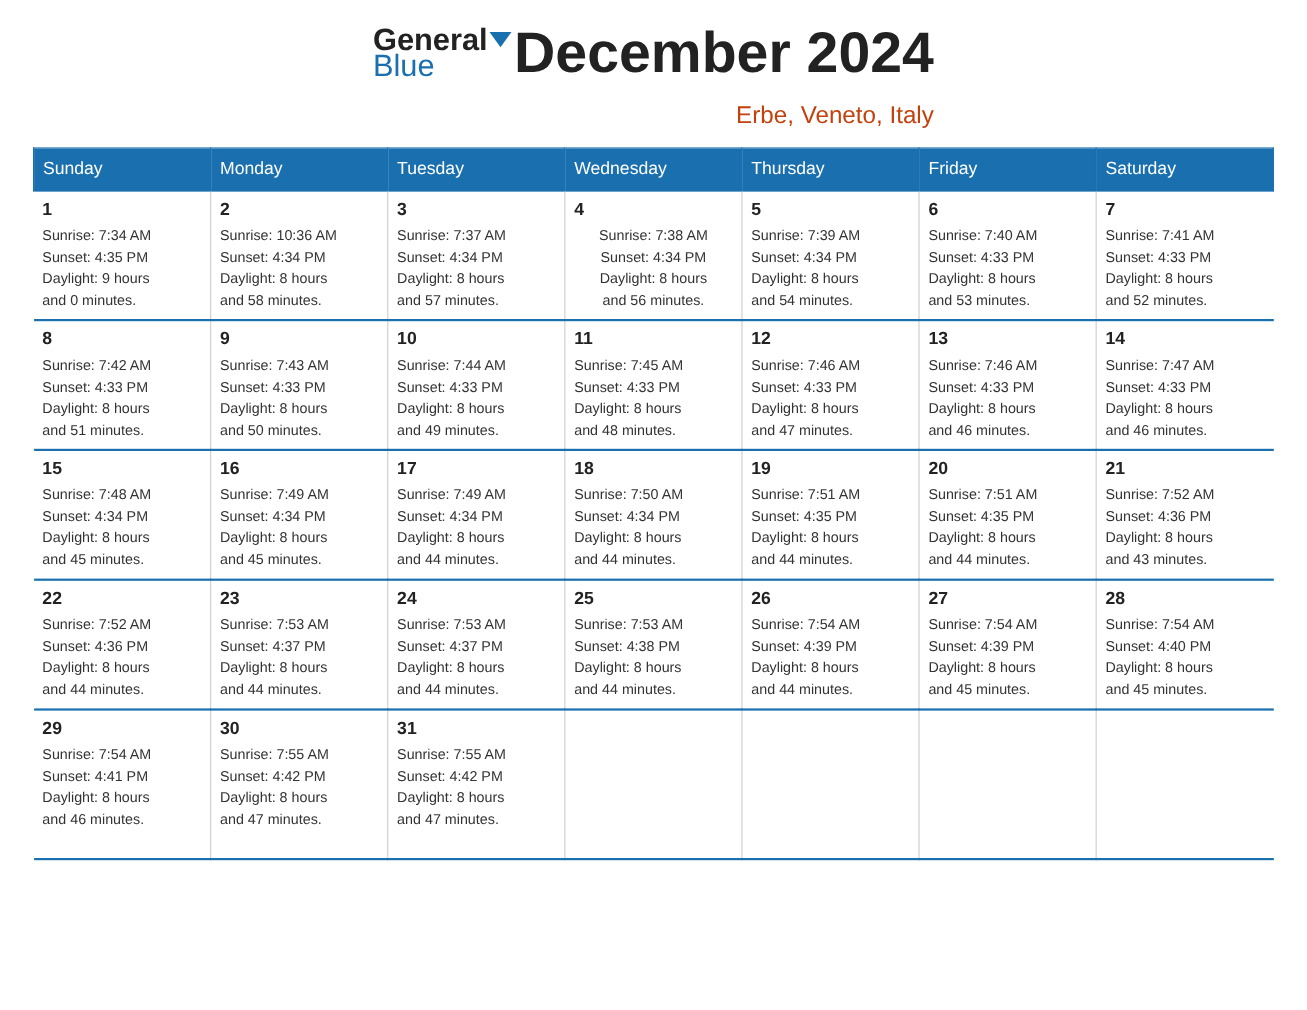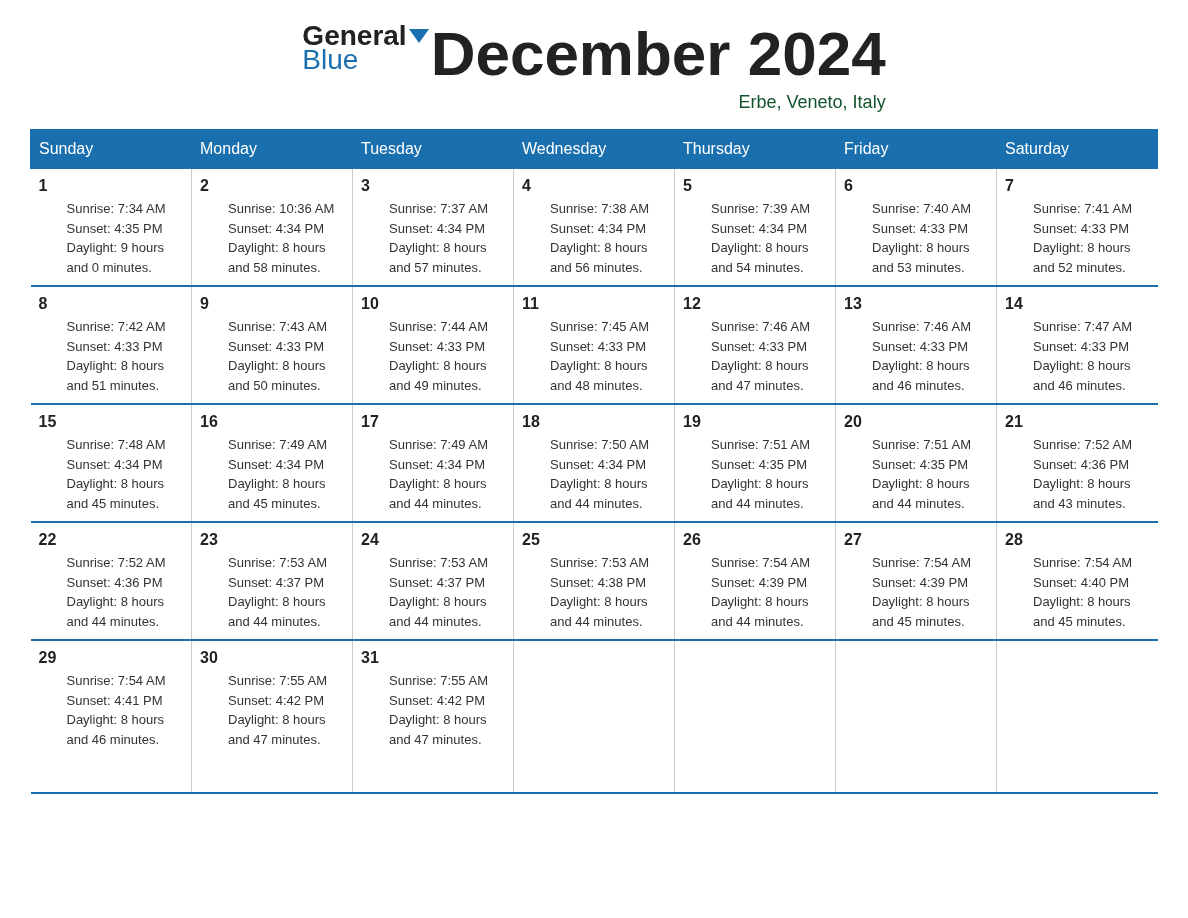--- a/index.html
+++ b/index.html
@@ -41,29 +41,29 @@
     }
     .logo-blue {
       color: #1a6faf;
       font-size: 28px;
       font-weight: normal;
     }
     .title-block {
       text-align: right;
     }
     .main-title {
-      font-size: 62px;
+      font-size: 52px;
       font-weight: bold;
       color: #222;
       line-height: 1.1;
     }
     .subtitle {
-      font-size: 18px;
-      color: #14532d;
-      margin-top: 4px;
+      font-size: 22px;
+      color: #c2410c;
+      margin-top: 15px;
     }
     table {
       width: 100%;
       border-collapse: collapse;
       table-layout: fixed;
     }
     thead tr {
       background: #1a6faf;
     }
     thead th {
@@ -89,23 +89,22 @@
     .day-num {
       font-size: 16px;
       font-weight: bold;
       display: block;
       margin-bottom: 4px;
     }
     .day-info {
       font-size: 13px;
       line-height: 1.5;
       color: #333;
-      margin-left: 28px;
-    }
-    tbody tr:last-child td { height: 153px; }
+    }
+    tbody tr:last-child td { height: 136px; }
   </style>
 </head>
 <body>
 
 <div class="header">
   <div class="logo">
     <div class="logo-text">
       <span class="logo-general">General</span>
       <span class="logo-triangle"></span>
       <br>
@@ -150,21 +149,21 @@
         </td>
         <td>
           <span class="day-num">3</span>
           <div class="day-info" style="white-space: pre-line;">Sunrise: 7:37 AM
 Sunset: 4:34 PM
 Daylight: 8 hours
 and 57 minutes.</div>
         </td>
         <td>
           <span class="day-num">4</span>
-          <div class="day-info" style="white-space: pre-line;">Sunrise: 7:38 AM
+          <div class="day-info" style="white-space: pre-line; text-align: center;">Sunrise: 7:38 AM
 Sunset: 4:34 PM
 Daylight: 8 hours
 and 56 minutes.</div>
         </td>
         <td>
           <span class="day-num">5</span>
           <div class="day-info" style="white-space: pre-line;">Sunrise: 7:39 AM
 Sunset: 4:34 PM
 Daylight: 8 hours
 and 54 minutes.</div>

